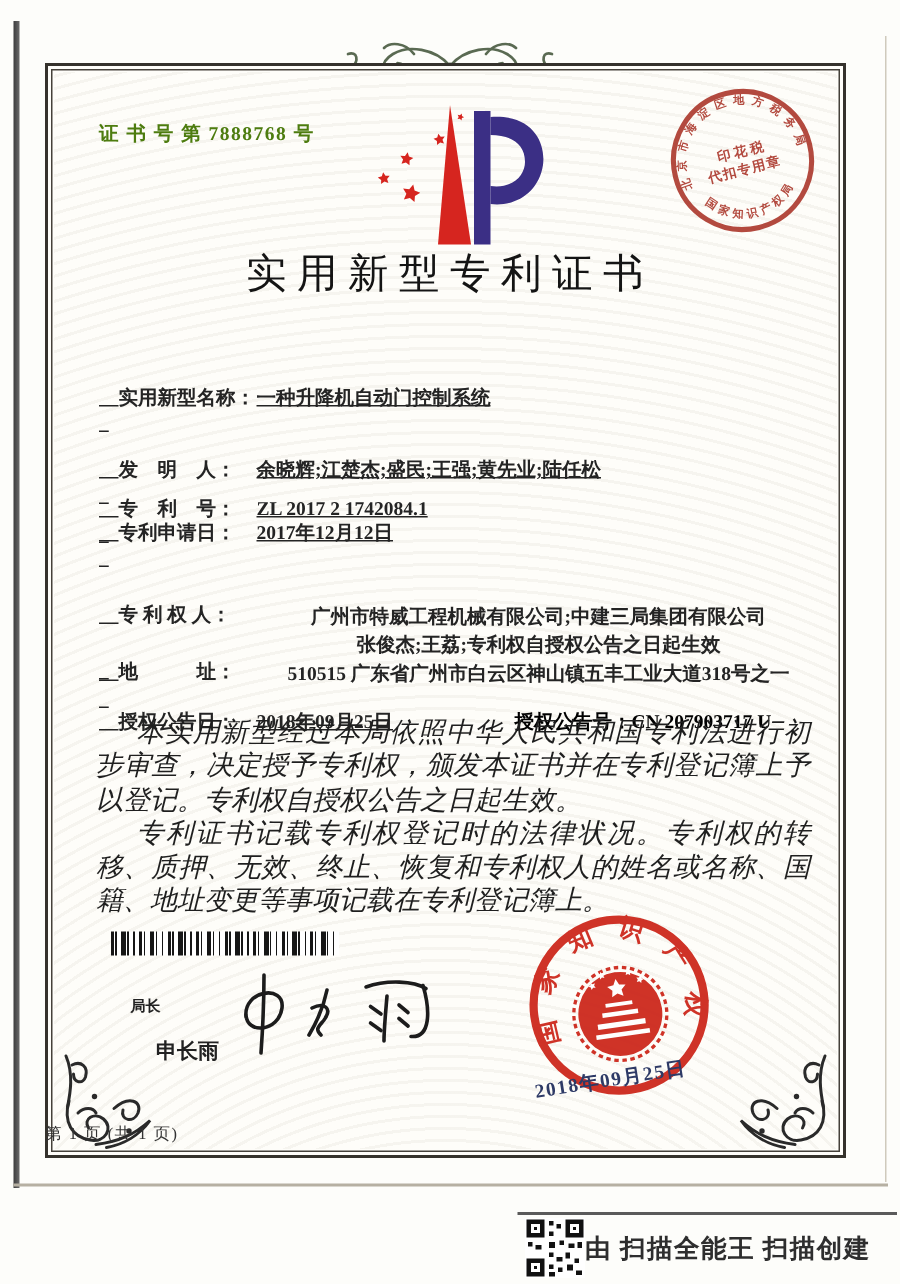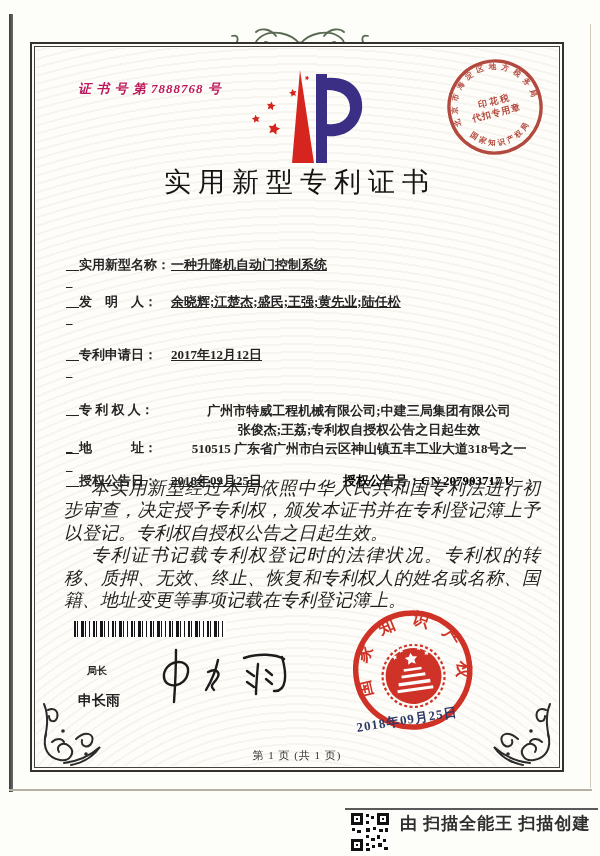--- a/index.html
+++ b/index.html
@@ -19,22 +19,22 @@
     border:2.5px solid #35322c; background:#fefdf9; }
   .cert-inner { position:absolute; inset:2px; border:1px solid #45413a; }
   .guilloche { position:absolute; inset:4px; pointer-events:none;
     background:repeating-radial-gradient(circle at 50% 135%, rgba(175,168,150,0.10) 0 2px, transparent 2px 8px); }
 
   .ornament-top { position:absolute; left:214px; top:26px; width:172px; height:36px; }
   .ornament-corner { position:absolute; width:80px; height:80px; }
   .ornament-corner.left { left:36px; top:690px; }
   .ornament-corner.right { left:478px; top:690px; transform:scaleX(-1); }
 
-  .cert-no { position:absolute; left:78px; top:80px; font-size:13px; font-weight:bold;
-    color:#be185d; letter-spacing:1px;font-style:italic; }
+  .cert-no { position:absolute; left:66px; top:80px; font-size:13px; font-weight:bold;
+    color:#4d7c0f; letter-spacing:1px; }
 
   .logo { position:absolute; left:243px; top:66px; width:125px; height:100px; }
 
   .tax-seal { position:absolute; left:442px; top:54px; width:106px; height:106px;
     transform:rotate(-14deg); opacity:0.88; }
 
   .title { position:absolute; left:0; top:164px; width:100%; text-align:center;
     font-size:27px; font-weight:normal; color:#141414; letter-spacing:7px; }
 
   .row { position:absolute; left:66px; font-size:13px; font-weight:bold; color:#242424; white-space:pre;text-decoration:underline; }
@@ -46,32 +46,32 @@
     line-height:22.4px; color:#1f1f1f; font-style:italic; font-weight:500; text-align:justify; }
   .body-text p { text-indent:27px; }
 
   .barcode { position:absolute; left:74px; top:621px; width:152px; height:16px;
     background:repeating-linear-gradient(90deg,
       #161616 0 2px, #fff 2px 3px, #161616 3px 4px, #fff 4px 7px,
       #161616 7px 10px, #fff 10px 11px, #161616 11px 12px, #fff 12px 15px,
       #161616 15px 16px, #fff 16px 19px); }
 
   .director-title { position:absolute; left:87px; top:664px; font-size:10px; font-weight:bold; color:#222; }
-  .director-name  { position:absolute; left:78px; top:692px; font-size:14px; font-weight:bold; color:#222; }
+  .director-name  { position:absolute; left:104px; top:692px; font-size:14px; font-weight:bold; color:#222; }
   .signature { position:absolute; left:146px; top:644px; width:178px; height:82px; }
 
   .office-seal { position:absolute; left:347px; top:606px; width:132px; height:132px;
     transform:rotate(-8deg); opacity:0.93; }
   .seal-date { position:absolute; left:356px; top:711px; font-size:13px; font-weight:bold;
     color:#2e3a66; transform:rotate(-9deg); letter-spacing:1px; }
 
-  .page-number { position:absolute; left:30px; top:748px; width:534px; text-align:center;
+  .page-number { position:absolute; left:30px; top:748px; width:534px; 
     font-size:11px; color:#333; letter-spacing:1px; }
 
-  .scan-footer { position:absolute; left:350px; top:812px; display:flex; gap:10px; }
+  .scan-footer { position:absolute; left:350px; top:812px; display:flex; align-items:center; gap:0; }
   .scan-footer-text { font-size:17px; color:#2e2e2e; font-weight:bold; letter-spacing:1px;
     font-family:"Liberation Serif","DejaVu Serif",serif; }
 </style>
 </head>
 <body>
 
 <div class="page">
 
   <div class="scan-edge-left"></div>
   <div class="scan-edge-bottom"></div>
@@ -150,22 +150,25 @@
     </text>
     <text x="53" y="50" text-anchor="middle" font-size="9" font-weight="bold" fill="#a93226">印 花 税</text>
     <text x="53" y="62" text-anchor="middle" font-size="9" font-weight="bold" fill="#a93226" letter-spacing="1">代扣专用章</text>
   </svg>
 
   <div class="title">实用新型专利证书</div>
 
   <div class="row" style="top:240px">
     <span class="flabel">实用新型名称：</span><span>一种升降机自动门控制系统</span>
   </div>
-  <div class="row" style="top:277px">
+  <div class="row" style="top:288px">
     <span class="flabel">发　明　人：</span><span>余晓辉;江楚杰;盛民;王强;黄先业;陆任松</span>
+  </div>
+  <div class="row" style="top:314px">
+    <span class="flabel">专　利　号：</span><span>ZL 2017 2 1742084.1</span>
   </div>
   <div class="row" style="top:330px">
     <span class="flabel">专利申请日：</span><span>2017年12月12日</span>
   </div>
   <div class="row" style="top:385px">
     <span class="flabel">专 利 权 人：</span><span class="fvalue-block"><span>广州市特威工程机械有限公司;中建三局集团有限公司</span><br><span>张俊杰;王荔;专利权自授权公告之日起生效</span></span>
   </div>
   <div class="row" style="top:423px">
     <span class="flabel">地　　　址：</span><span class="fvalue-block">510515 广东省广州市白云区神山镇五丰工业大道318号之一</span>
   </div>

